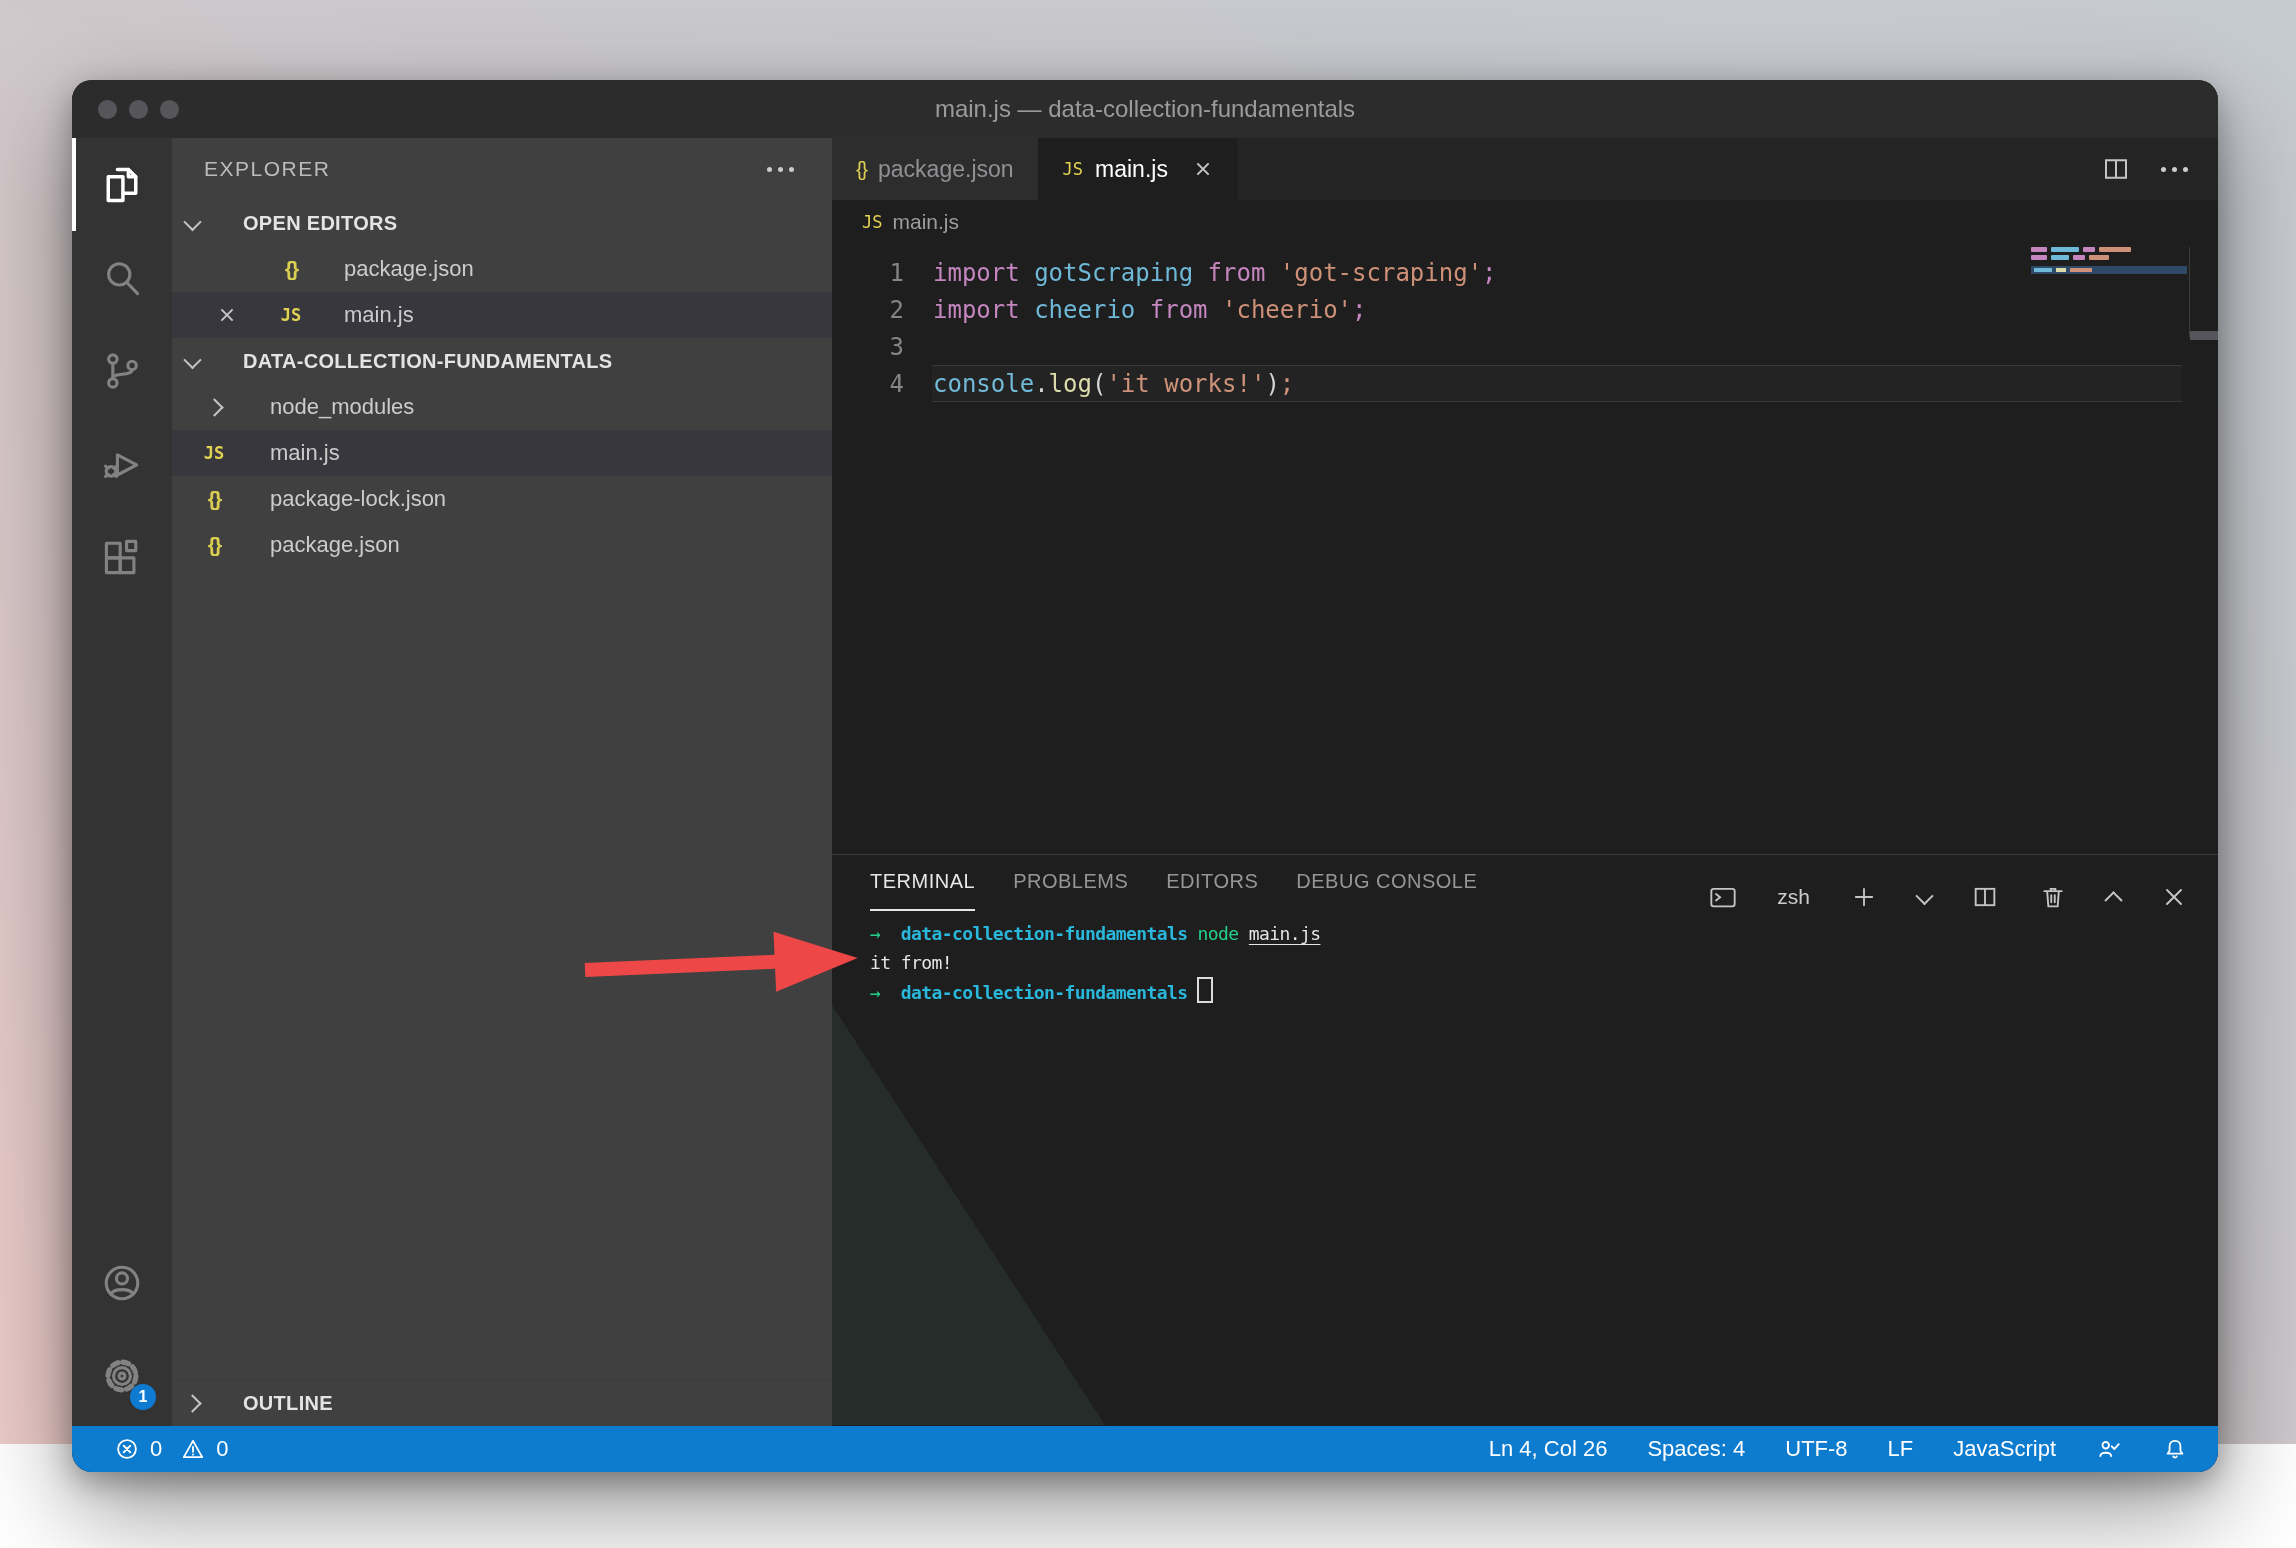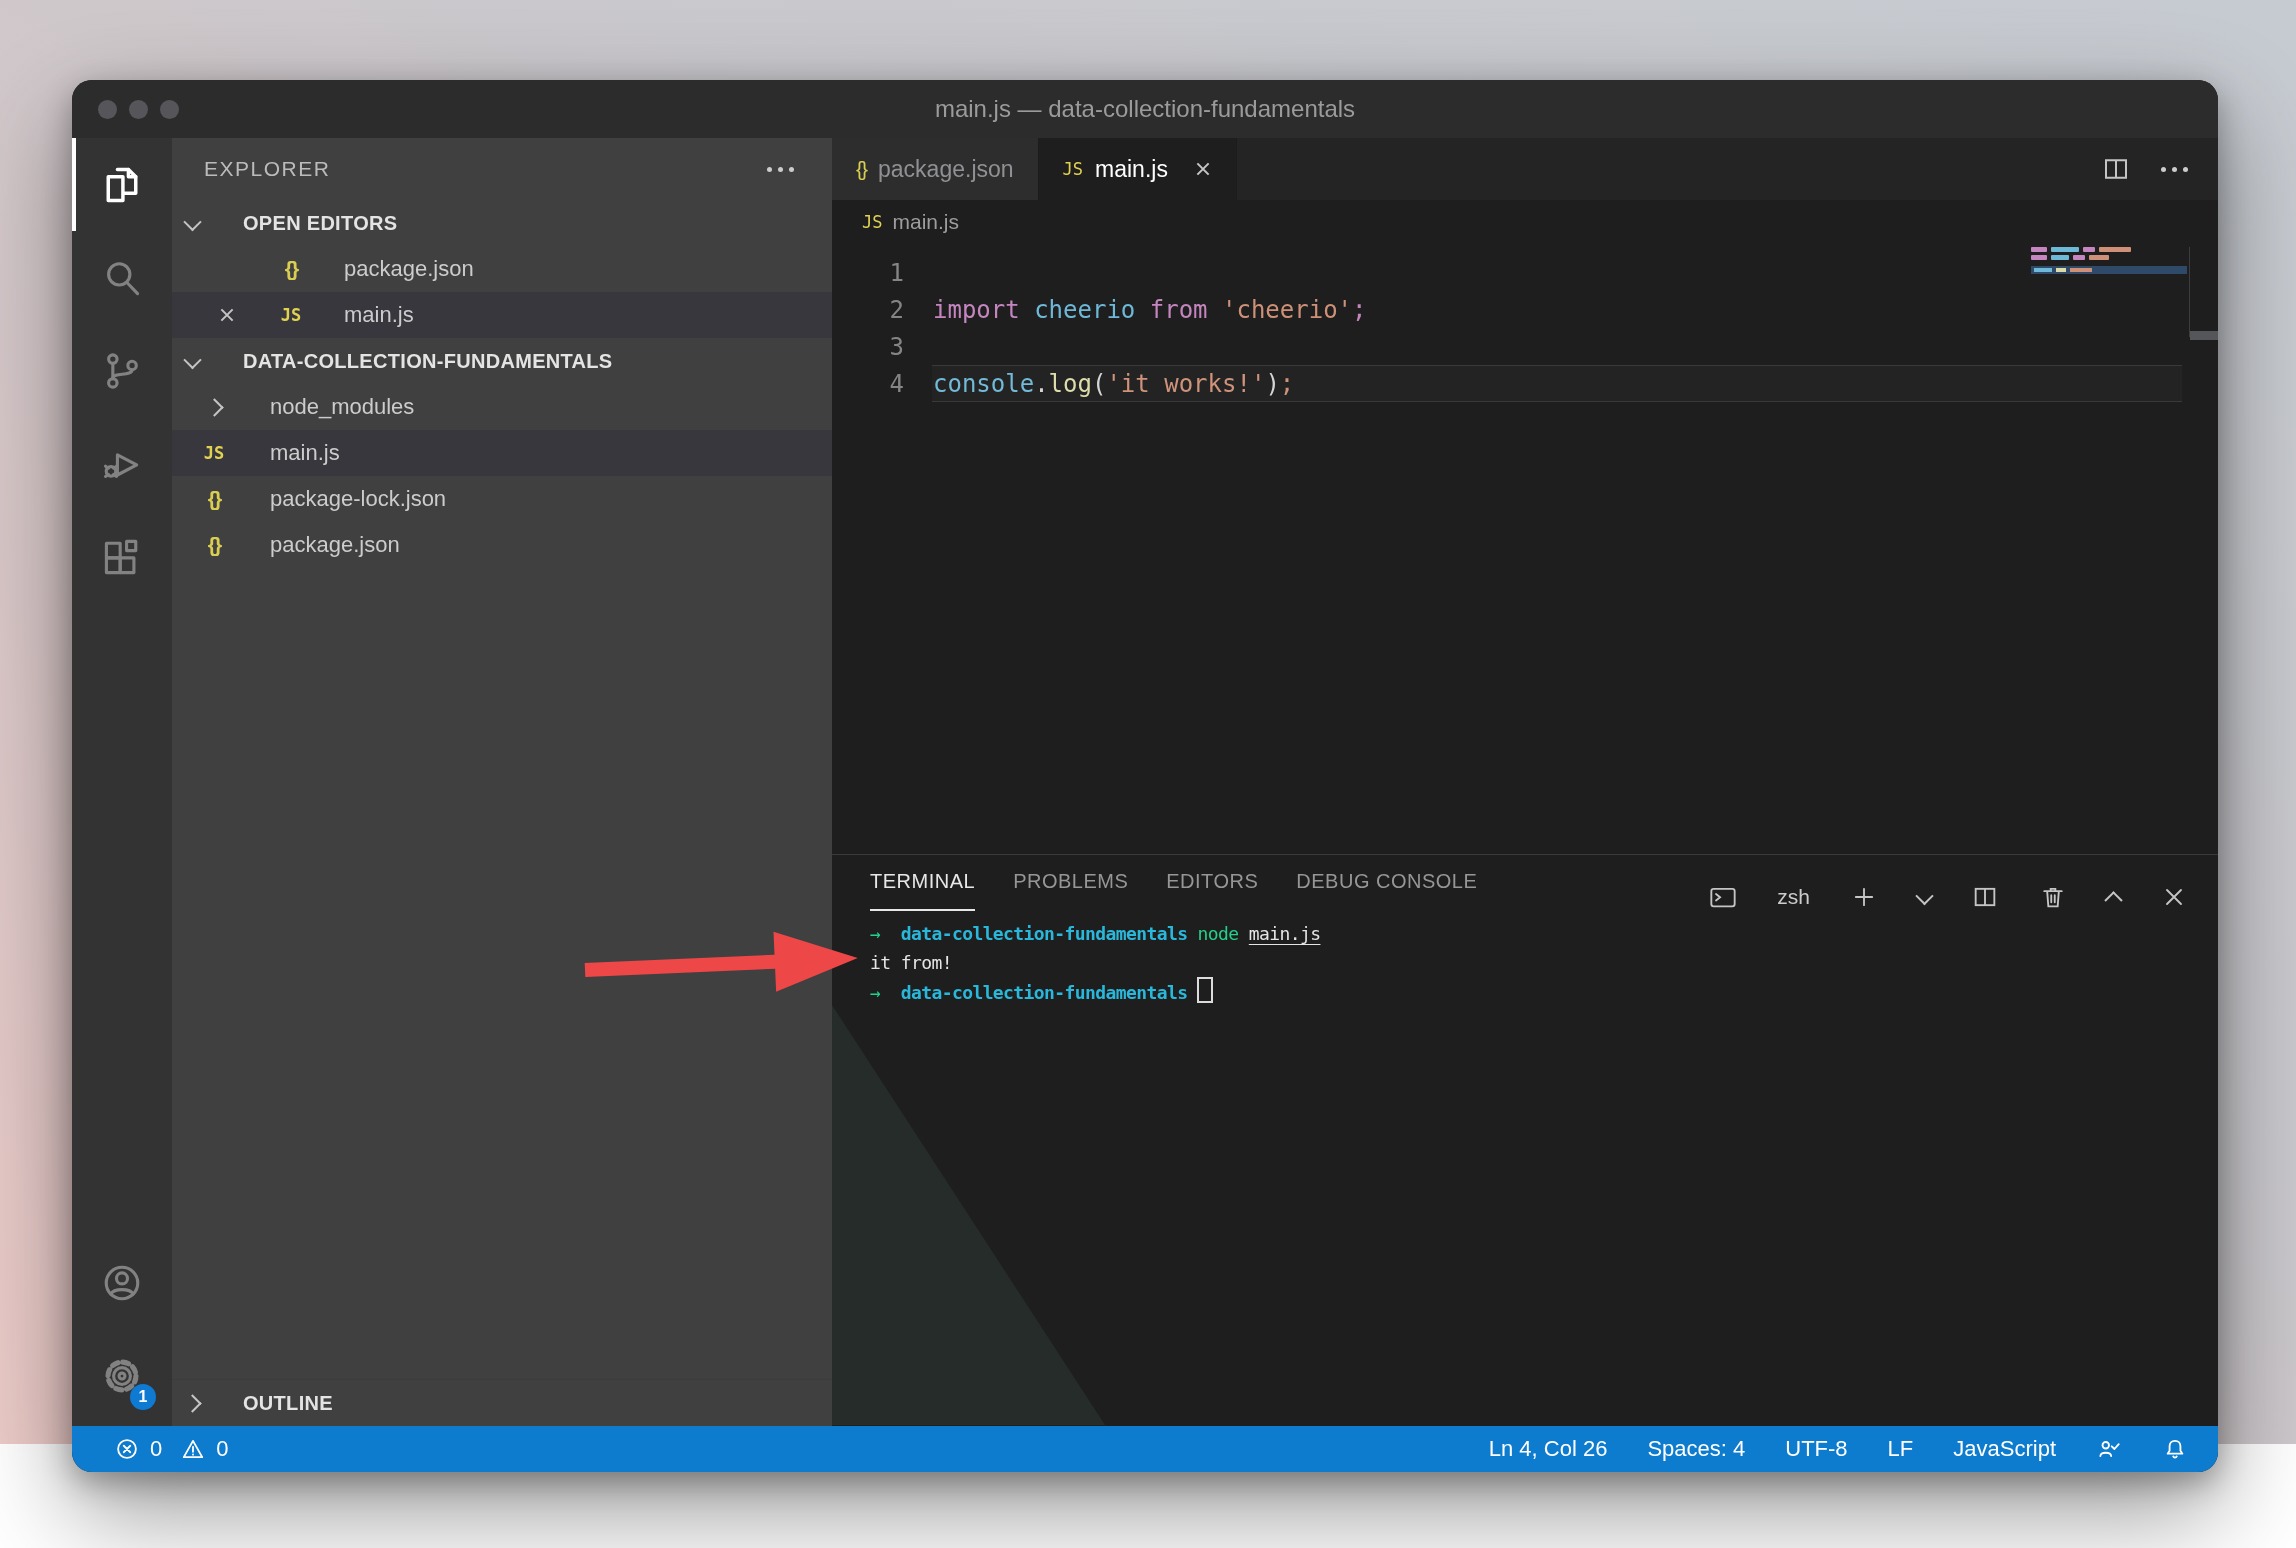--- a/index.html
+++ b/index.html
@@ -257,20 +257,21 @@
         </div>
 
         <div class="editor">
           <div class="breadcrumb">
             <span class="js-glyph">JS</span>
             <span>main.js</span>
           </div>
           <div class="code">
             <div class="code-row">
               <span class="ln">1</span>
+              <span class="code-text"><span class="t-kw">import </span><span class="t-id">gotScraping </span><span class="t-kw">from </span><span class="t-str">'got-scraping'</span><span class="t-kw">;</span></span>
             </div>
             <div class="code-row">
               <span class="ln">2</span>
               <span class="code-text"><span class="t-kw">import </span><span class="t-id">cheerio </span><span class="t-kw">from </span><span class="t-str">'cheerio'</span><span class="t-kw">;</span></span>
             </div>
             <div class="code-row">
               <span class="ln">3</span>
             </div>
             <div class="code-row cur">
               <span class="ln">4</span>

